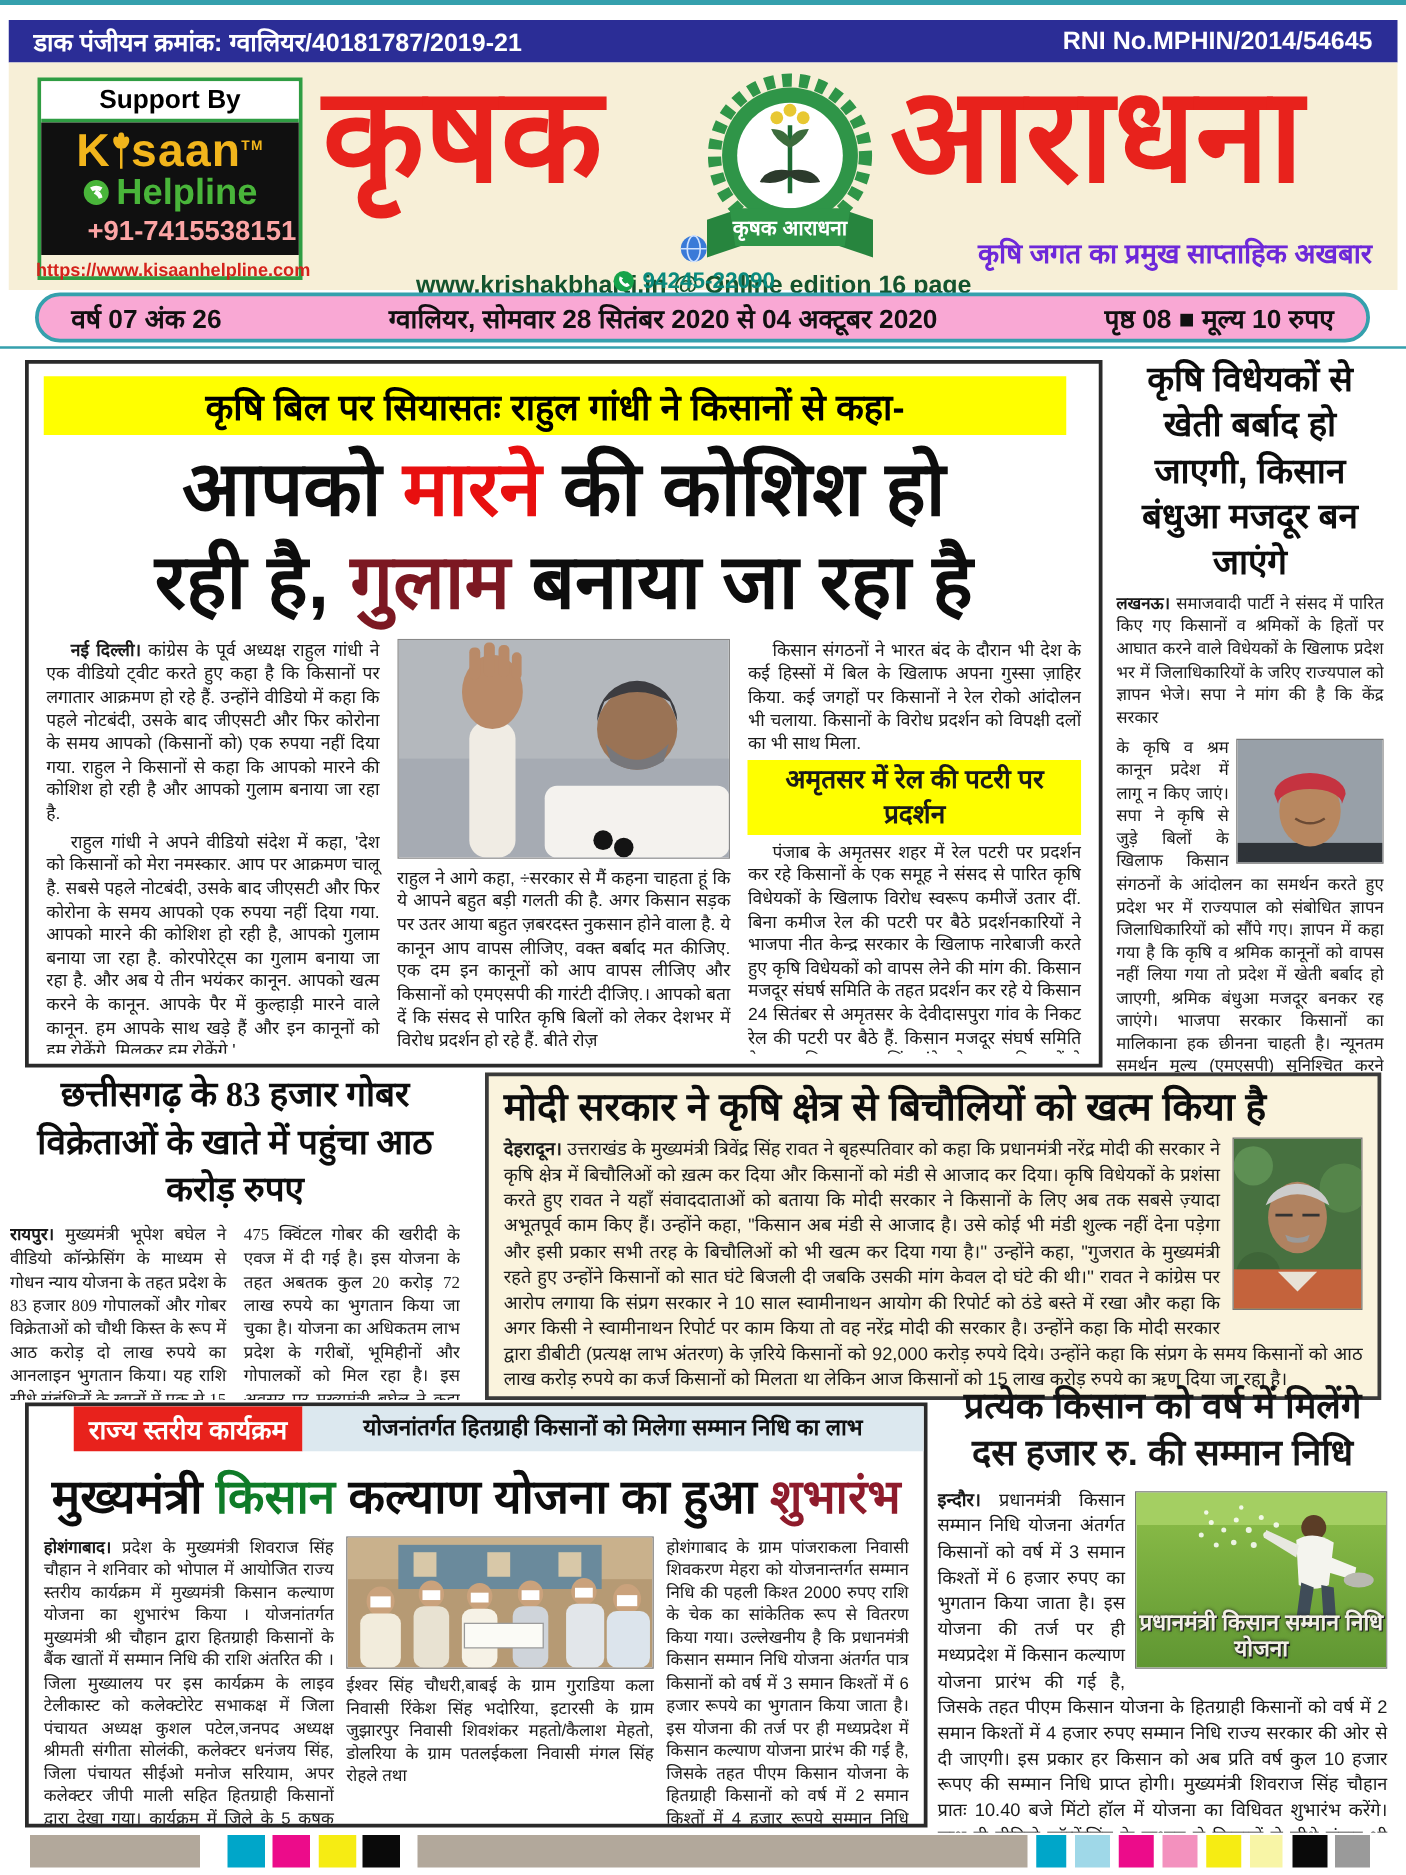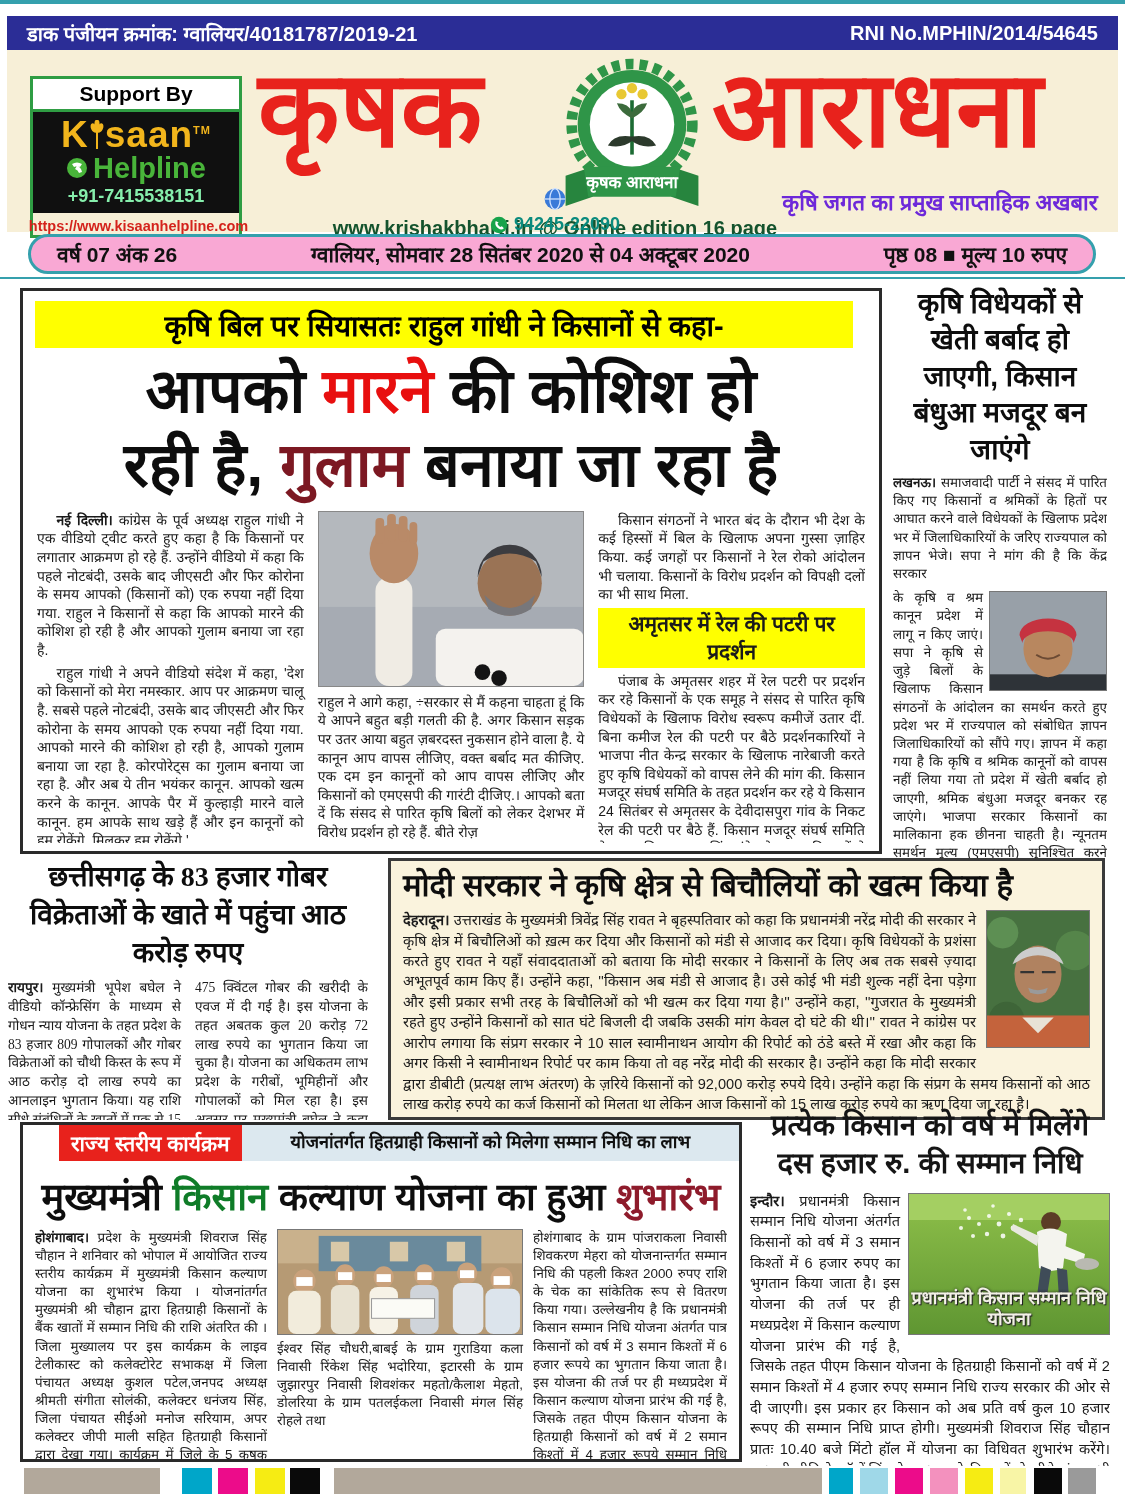--- a/index.html
+++ b/index.html
@@ -11,28 +11,28 @@
   p{margin:0 0 6px 0;}
 
   
   .topline{left:0;top:0;width:1125px;height:4px;background:#35a0ad;}
   .navybar{left:7px;top:16px;width:1111px;height:34px;background:#2b2d96;color:#fff;
            display:flex;align-items:center;justify-content:space-between;
            padding:0 20px;font-weight:bold;font-size:20px;}
 
   
   .masthead{left:7px;top:50px;width:1111px;height:182px;background:#f7efd7;}
-  .sponsor{left:30px;top:76px;width:212px;height:162px;background:#f7efd7;border:3px solid #2f9d43;}
+  .sponsor{left:30px;top:62px;width:212px;height:162px;background:#f7efd7;border:3px solid #2f9d43;}
   .sponsor .sup{background:#fff;border-bottom:3px solid #2f9d43;text-align:center;
                 font-weight:bold;font-size:21px;color:#000;padding:3px 0;}
   .sponsor .blk{background:#101010;text-align:center;padding:4px 2px 6px;}
   .ksn{color:#f2b51c;font-weight:bold;font-size:37px;line-height:1.0;letter-spacing:1px;}
   .ksn sup{font-size:11px;}
   .hlp{color:#49b53a;font-weight:bold;font-size:29px;line-height:1.05;display:flex;align-items:center;justify-content:center;gap:5px;}
-  .sphone{color:#86efac;font-weight:bold;font-size:18px;margin-top:3px;}
+  .sphone{color:#fca5a5;font-weight:bold;font-size:22px;margin-top:3px;text-align:right;}
   .spurl{display:flex;align-items:center;gap:5px;justify-content:center;padding:4px 0;
          color:#d4231c;font-weight:bold;font-size:14.5px;border-radius:11px;}
   .title-l{left:258px;top:56px;width:300px;color:#e8221c;font-size:106px;font-weight:800;line-height:1;}
   .title-r{left:712px;top:56px;width:395px;color:#e8221c;font-size:106px;font-weight:800;line-height:1;}
   .logo{left:556px;top:58px;width:152px;height:160px;}
   .webline{left:320px;top:188px;width:470px;text-align:center;color:#14532d;font-weight:bold;
            font-size:20px;display:flex;align-items:center;justify-content:center;gap:7px;flex-direction:column;}
   .phline{left:320px;top:214px;width:470px;text-align:center;color:#0a8a7d;font-weight:bold;
           font-size:18px;display:flex;align-items:center;justify-content:center;gap:6px;}
   .tagline{left:775px;top:186px;width:330px;text-align:center;color:#6d28d9;font-weight:bold;font-size:22px;}

